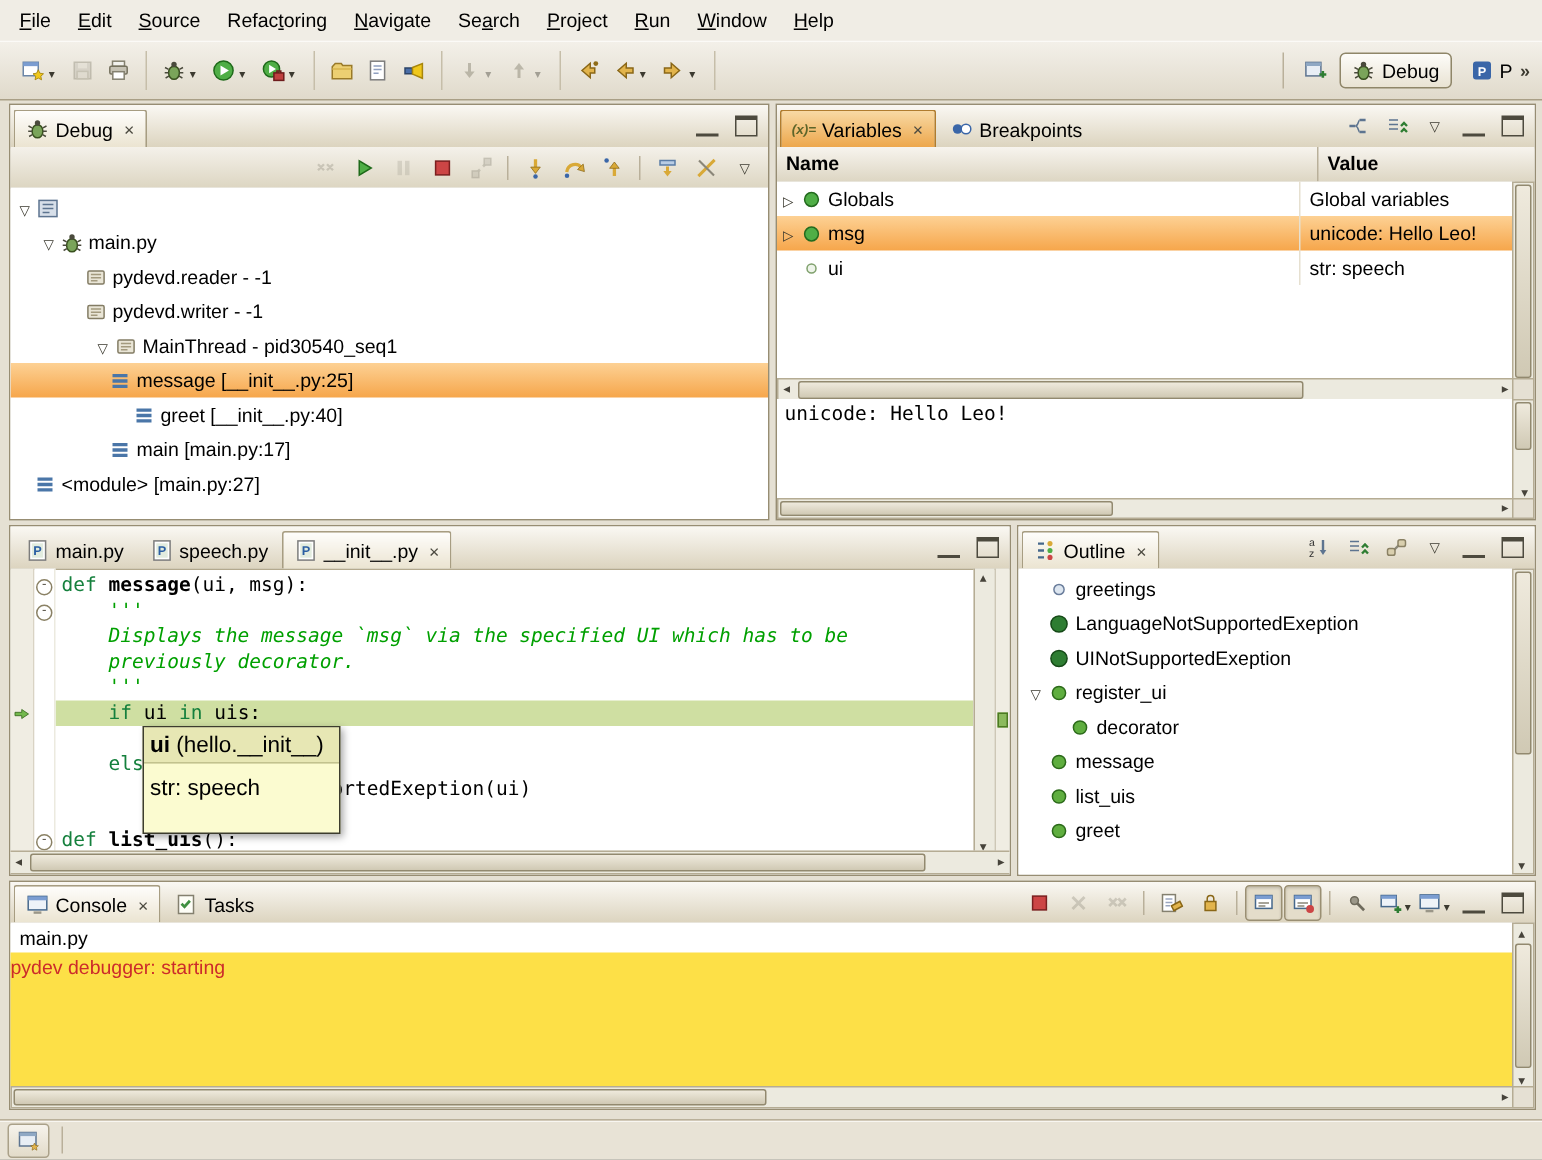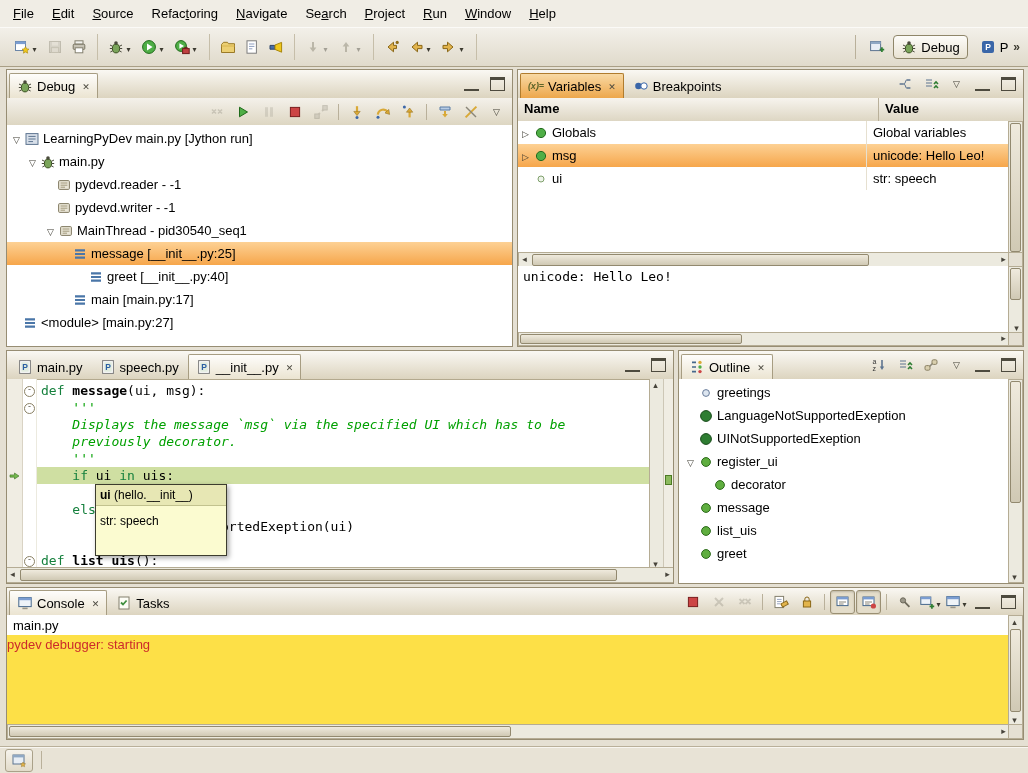--- a/index.html
+++ b/index.html
@@ -75,21 +75,21 @@
   .cl.cur{background:#cfdfa2}
   .kw{color:#15803d}
   .fn{font-weight:bold}
   .str{color:#00a000;font-style:italic}
   .fm{position:absolute;left:1px;width:9px;height:9px;border:1px solid #8a8164;border-radius:50%;background:#fff;color:#5a564a;font-size:9px;line-height:7px;text-align:center}
   .fm::after{content:"-";position:relative;top:-1px}
   .ip{position:absolute;left:1px}
   .evs{width:13px;border-left:1px solid #b5ac94;background:#eceadf;position:relative;flex:none}
   .oruler{width:9px;background:#f0ede3;border-left:1px solid #cdc7b6;position:relative;flex:none}
   .omark{position:absolute;left:1px;right:1px;top:96px;height:8px;background:#8cba5e;border:1px solid #4c7a23}
-  .tooltip{position:absolute;left:58px;top:105px;width:130px;height:70px;background:#fbfbd0;border:1px solid #3c3c2e;box-shadow:2px 2px 5px rgba(0,0,0,.35);font-family:"Liberation Sans",sans-serif;font-size:12px;z-index:5}
+  .tooltip{position:absolute;left:58px;top:105px;width:130px;height:70px;background:#fbfbd0;border:1px solid #3c3c2e;box-shadow:2px 2px 5px rgba(0,0,0,.35);font-family:"Liberation Sans",sans-serif;font-size:15px;z-index:5}
   .tt-head{background:#e7e7b4;border-bottom:1px solid #c2c28e;padding:3px 4px;white-space:nowrap;overflow:hidden}
   .tt-body{padding:8px 4px}
 
   
   .clabel{position:absolute;left:0;top:27px;right:13px;height:20px;padding:3px 6px;background:#fff}
   .cline{height:20px;line-height:20px;white-space:pre}
 
   
   .sb{position:absolute;background:#eceadf;border:1px solid #b5ac94}
   .sb .th{position:absolute;background:linear-gradient(#efeadd,#d0c9b4);border:1px solid #92896f;border-radius:2px}
@@ -408,21 +408,20 @@
       </div>
     <div class="tree" id="debug-tree" style="left:0;top:55px;right:0;bottom:0;padding-top:2px">
         <div class="trow" style="padding-left: 2px;">
           <span class="texp open"></span>
           <span class="icon ticn">
             <svg width="16" height="16" viewBox="0 0 16 16">
               <rect x="2" y="2.6" width="12" height="10.8" fill="#d7dfe9" stroke="#5d7490"></rect>
               <path d="M4.4 5.4h7.2M4.4 8h7.2M4.4 10.6h4.6" stroke="#5d7490"></path>
             </svg>
           </span>
-          <span class="tlabel">LearningPyDev main.py [Jython run]</span>
         </div>
         <div class="trow" style="padding-left: 18px;">
           <span class="texp open"></span>
           <span class="icon ticn">
             <svg width="16" height="16" viewBox="0 0 16 16">
               <ellipse cx="8" cy="9.5" rx="3.6" ry="4.4" fill="#7aa45a" stroke="#39511f"></ellipse>
               <circle cx="8" cy="4" r="1.8" fill="#4a4a3c"></circle>
               <path d="M4.4 7.2 2 6M4.4 9.5H1.8M4.6 11.8 2.4 13M11.6 7.2 14 6M11.6 9.5h2.6M11.4 11.8l2.2 1.2" stroke="#4a4a3c" fill="none"></path>
             </svg>
           </span>
@@ -441,21 +440,21 @@
         <div class="trow" style="padding-left: 34px;">
           <span class="texp"></span>
           <span class="icon ticn">
             <svg width="16" height="16" viewBox="0 0 16 16">
               <rect x="2.6" y="3.6" width="10.8" height="8.8" rx="1" fill="#e9e5d6" stroke="#837c64"></rect>
               <path d="M4.6 6h6.8M4.6 8.2h6.8M4.6 10.2h4.4" stroke="#a39a7e"></path>
             </svg>
           </span>
           <span class="tlabel">pydevd.writer - -1</span>
         </div>
-        <div class="trow" style="padding-left: 36px;">
+        <div class="trow" style="padding-left: 54px;">
           <span class="texp open"></span>
           <span class="icon ticn">
             <svg width="16" height="16" viewBox="0 0 16 16">
               <rect x="2.6" y="3.6" width="10.8" height="8.8" rx="1" fill="#e9e5d6" stroke="#837c64"></rect>
               <path d="M4.6 6h6.8M4.6 8.2h6.8M4.6 10.2h4.4" stroke="#a39a7e"></path>
             </svg>
           </span>
           <span class="tlabel">MainThread - pid30540_seq1</span>
         </div>
         <div class="trow sel" style="padding-left: 50px;">

